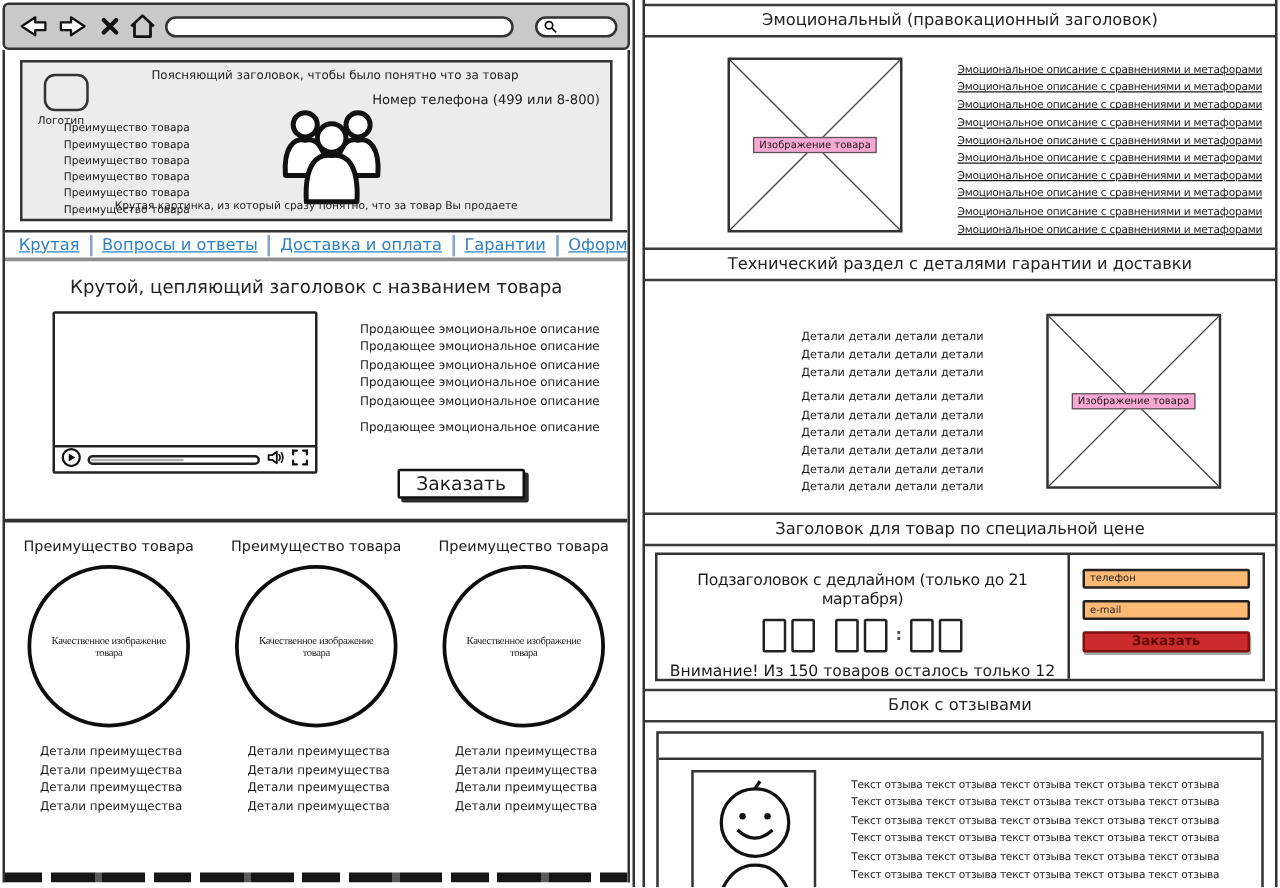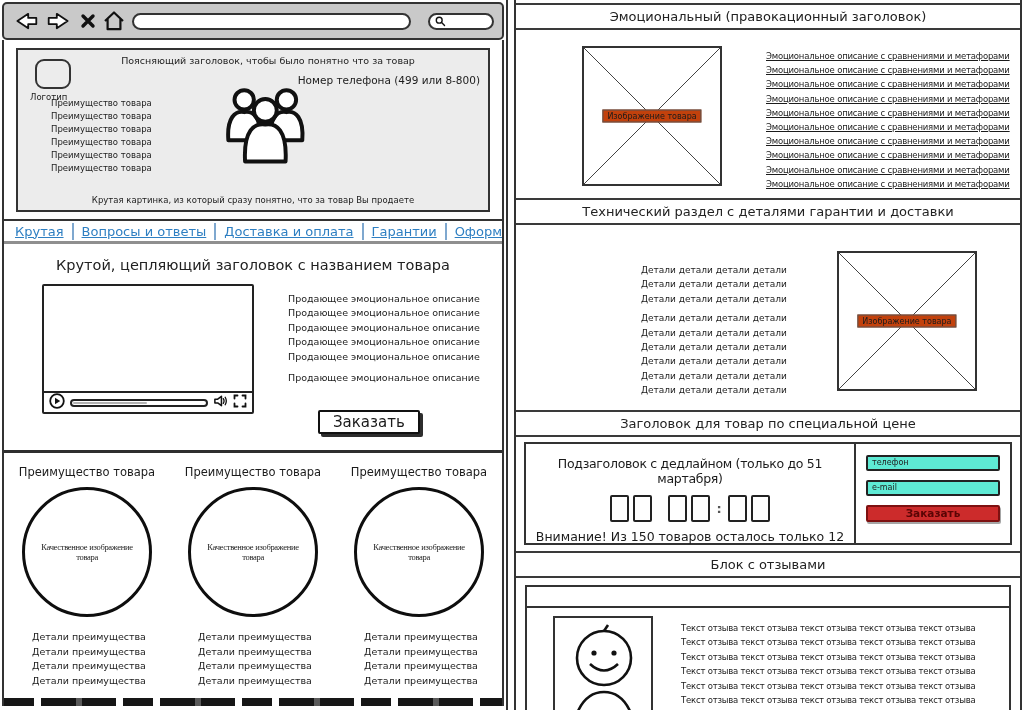--- a/index.html
+++ b/index.html
@@ -11,21 +11,21 @@
   .left-window { position:absolute; left:0; top:0; width:508px; height:710px; border-right:2px solid #333; }
   .chrome { margin:2px 2px 0 2px; height:38px; background:#c9c9c9; border:2px solid #333; border-radius:5px;
             display:flex; align-items:center; padding:0 8px; gap:7px; }
   .chrome svg { display:block; }
   .addr-bar { flex:1; height:17px; background:#fff; border:2px solid #333; border-radius:9px; }
   .search-pill { width:66px; height:17px; background:#fff; border:2px solid #333; border-radius:10px;
                  margin-left:10px; display:flex; align-items:center; padding-left:5px; }
 
   .page { position:relative; margin:0 2px; height:666px; border-left:2px solid #333; border-right:2px solid #333; background:#fff; overflow:hidden; }
 
-  .header-box { position:relative; margin:8px 12px 0 12px; height:164px; background:#ececec; border:2px solid #333; }
+  .header-box { position:relative; margin:8px 12px 0 12px; height:129px; background:#ececec; border:2px solid #333; }
   .explain-title { position:absolute; top:5px; left:30px; right:0; text-align:center; font-size:9.5px; color:#222; }
   .logo-box { position:absolute; top:9px; left:17px; width:36px; height:30px; border:2px solid #333; border-radius:9px; }
   .logo-label { position:absolute; top:42px; left:12px; font-size:8.5px; }
   .phone { position:absolute; top:24px; right:8px; font-size:10.5px; }
   .benefit-list { position:absolute; top:47px; left:33px; font-size:8.5px; line-height:12.9px; }
   .people-wrap { position:absolute; top:32px; left:50%; transform:translateX(-36%); }
   .img-caption { position:absolute; bottom:5px; left:0; right:0; text-align:center; font-size:8.5px; }
 
   .nav { display:flex; align-items:center; height:25px; border-top:2px solid #333; border-bottom:3px solid #8f8f8f;
          padding-left:3px; white-space:nowrap; overflow:hidden; margin-top:7px; }
@@ -60,41 +60,41 @@
 
   
   .right-page { position:absolute; left:514px; top:0; width:508px; height:710px;
                 border-left:2px solid #333; border-right:2px solid #333; padding-top:3px; overflow:hidden; }
   .band { height:27px; line-height:24px; border-top:2px solid #3a3a3a; border-bottom:2px solid #3a3a3a;
           text-align:center; font-size:13px; color:#222; }
 
   .content1 { height:168px; display:flex; align-items:flex-start; padding:16px 10px 0 0; }
   .ph-box { position:relative; border:2px solid #333; background:#fff; flex:none; }
   .ph-box svg { position:absolute; inset:0; width:100%; height:100%; }
-  .ph-label { position:absolute; top:50%; left:50%; transform:translate(-50%,-50%); background:#c2410c;
+  .ph-label { position:absolute; top:50%; left:50%; transform:translate(-50%,-50%); background:#f9a8d4;
               border:1px solid #555; font-size:8px; padding:1px 4px; white-space:nowrap; }
   .box1 { width:140px; height:140px; margin-left:66px; }
   .emo-lines { margin-left:44px; margin-top:3px; font-size:8.5px; line-height:14.2px; letter-spacing:-0.2px;text-decoration:underline; }
 
   .content2 { height:185px; display:flex; padding-top:24px; }
   .tech-lines { margin-left:125px; margin-top:14px; font-size:9px; line-height:14.4px; }
   .tech-lines div:nth-child(4) { margin-top:5px; }
   .box2 { width:140px; height:140px; margin-left:50px; margin-top:2px; }
 
   .content3 { padding:5px 8px 6px 8px; }
   .order-box { border:2px solid #333; height:103px; display:flex; }
   .order-left { flex:1; border-right:2px solid #333; padding:5px 6px; text-align:center; }
   .subhead { font-size:12.5px; margin-top:7px; letter-spacing:-0.3px; }
   .countdown { margin:9px 0 7px; display:flex; justify-content:center; align-items:center; }
   .cd-box { width:19px; height:27px; border:2px solid #222; border-radius:2px; background:#fff; margin:0 2px; }
   .cd-gap { width:12px; }
   .cd-colon { font-size:13px; font-weight:bold; color:#555; margin:0 4px; }
   .warning { font-size:12.5px; }
   .order-right { width:154px; padding:11px 10px; display:flex; flex-direction:column; gap:9px; }
-  .wf-input { height:16px; border:2px solid #222; border-radius:2px; background:#5eead4; font-size:8px; padding:1px 4px; color:#222; }
+  .wf-input { height:16px; border:2px solid #222; border-radius:2px; background:#fdba74; font-size:8px; padding:1px 4px; color:#222; }
   .order-btn-red { height:17px; border:2px solid #7e1111; border-radius:2px; box-shadow:1px 2px 0 rgba(0,0,0,.35);
                    font-size:10.5px; font-weight:bold; text-align:center; line-height:13px; color:#5a0505; cursor:pointer; }
 
   .review-box { margin:7px 9px 0 9px; border:2px solid #333; height:220px; }
   .review-top { height:21px; border-bottom:2px solid #333; }
   .review-body { display:flex; padding:8px 12px 0 26px; }
   .avatar-box { width:100px; height:150px; border:2px solid #333; flex:none; overflow:hidden; }
   .review-lines { margin-left:28px; margin-top:5px; font-size:8.5px; line-height:14.4px; letter-spacing:-0.2px; }
 </style>
 </head>
@@ -299,21 +299,21 @@
           </svg>
         <span class="ph-label">Изображение товара</span>
       </div>
     </div>
 
     <div class="band">Заголовок для товар по специальной цене</div>
 
     <div class="content3">
       <div class="order-box">
         <div class="order-left">
-          <div class="subhead">Подзаголовок с дедлайном (только до 51 мартабря)</div>
+          <div class="subhead">Подзаголовок с дедлайном (только до 21 мартабря)</div>
           <div class="countdown">
             <div class="cd-box"></div>
             <div class="cd-box"></div>
             <div class="cd-gap"></div>
             <div class="cd-box"></div>
             <div class="cd-box"></div>
             <div class="cd-colon">:</div>
             <div class="cd-box"></div>
             <div class="cd-box"></div>
           </div>

